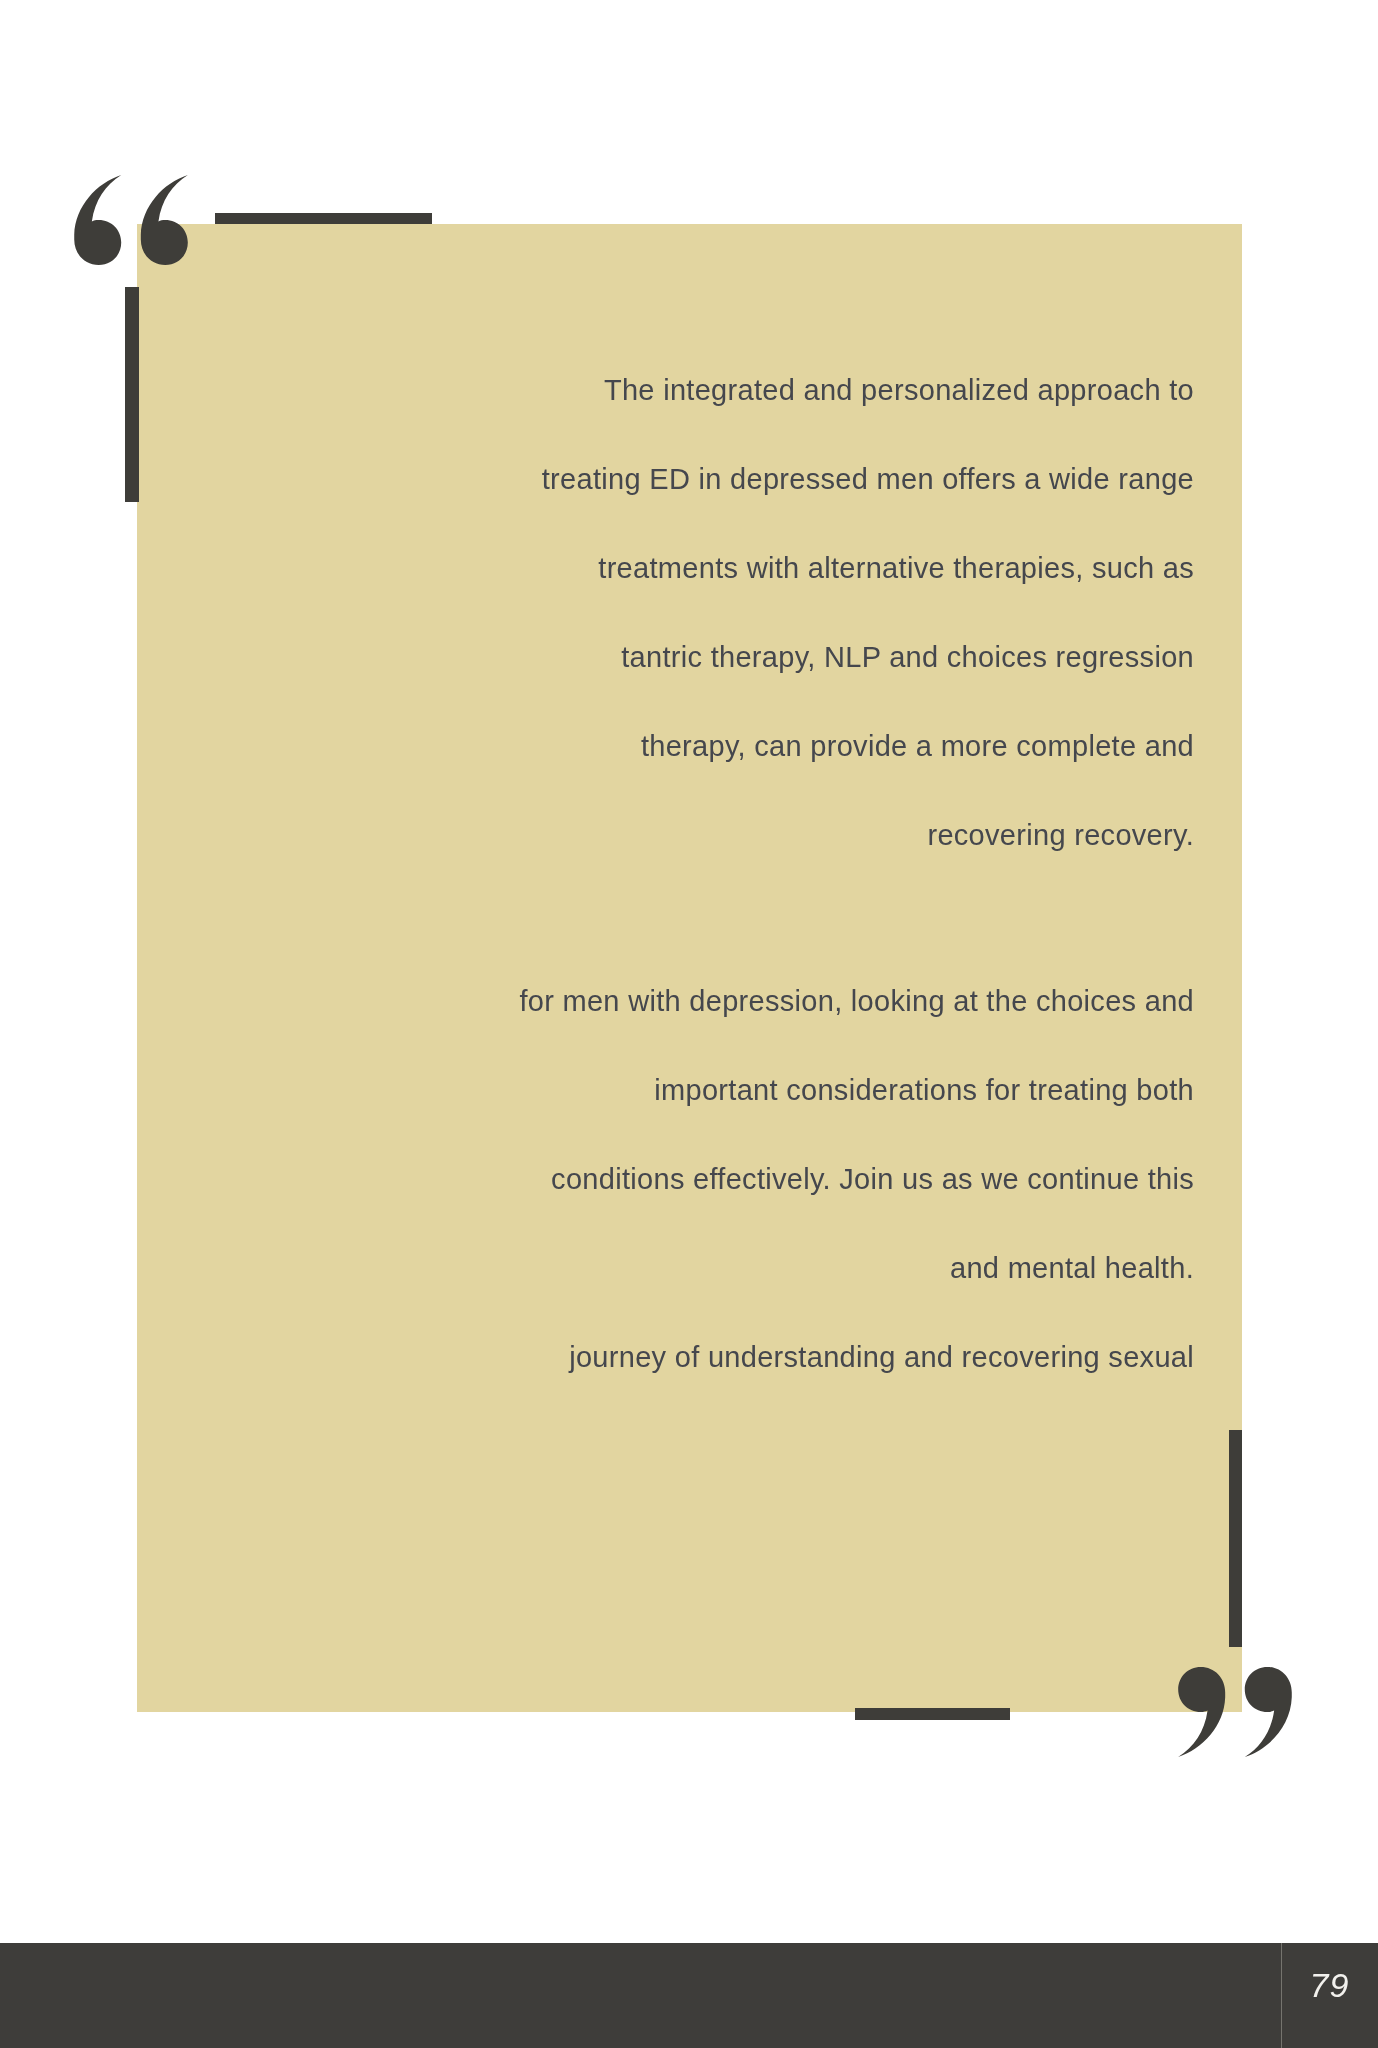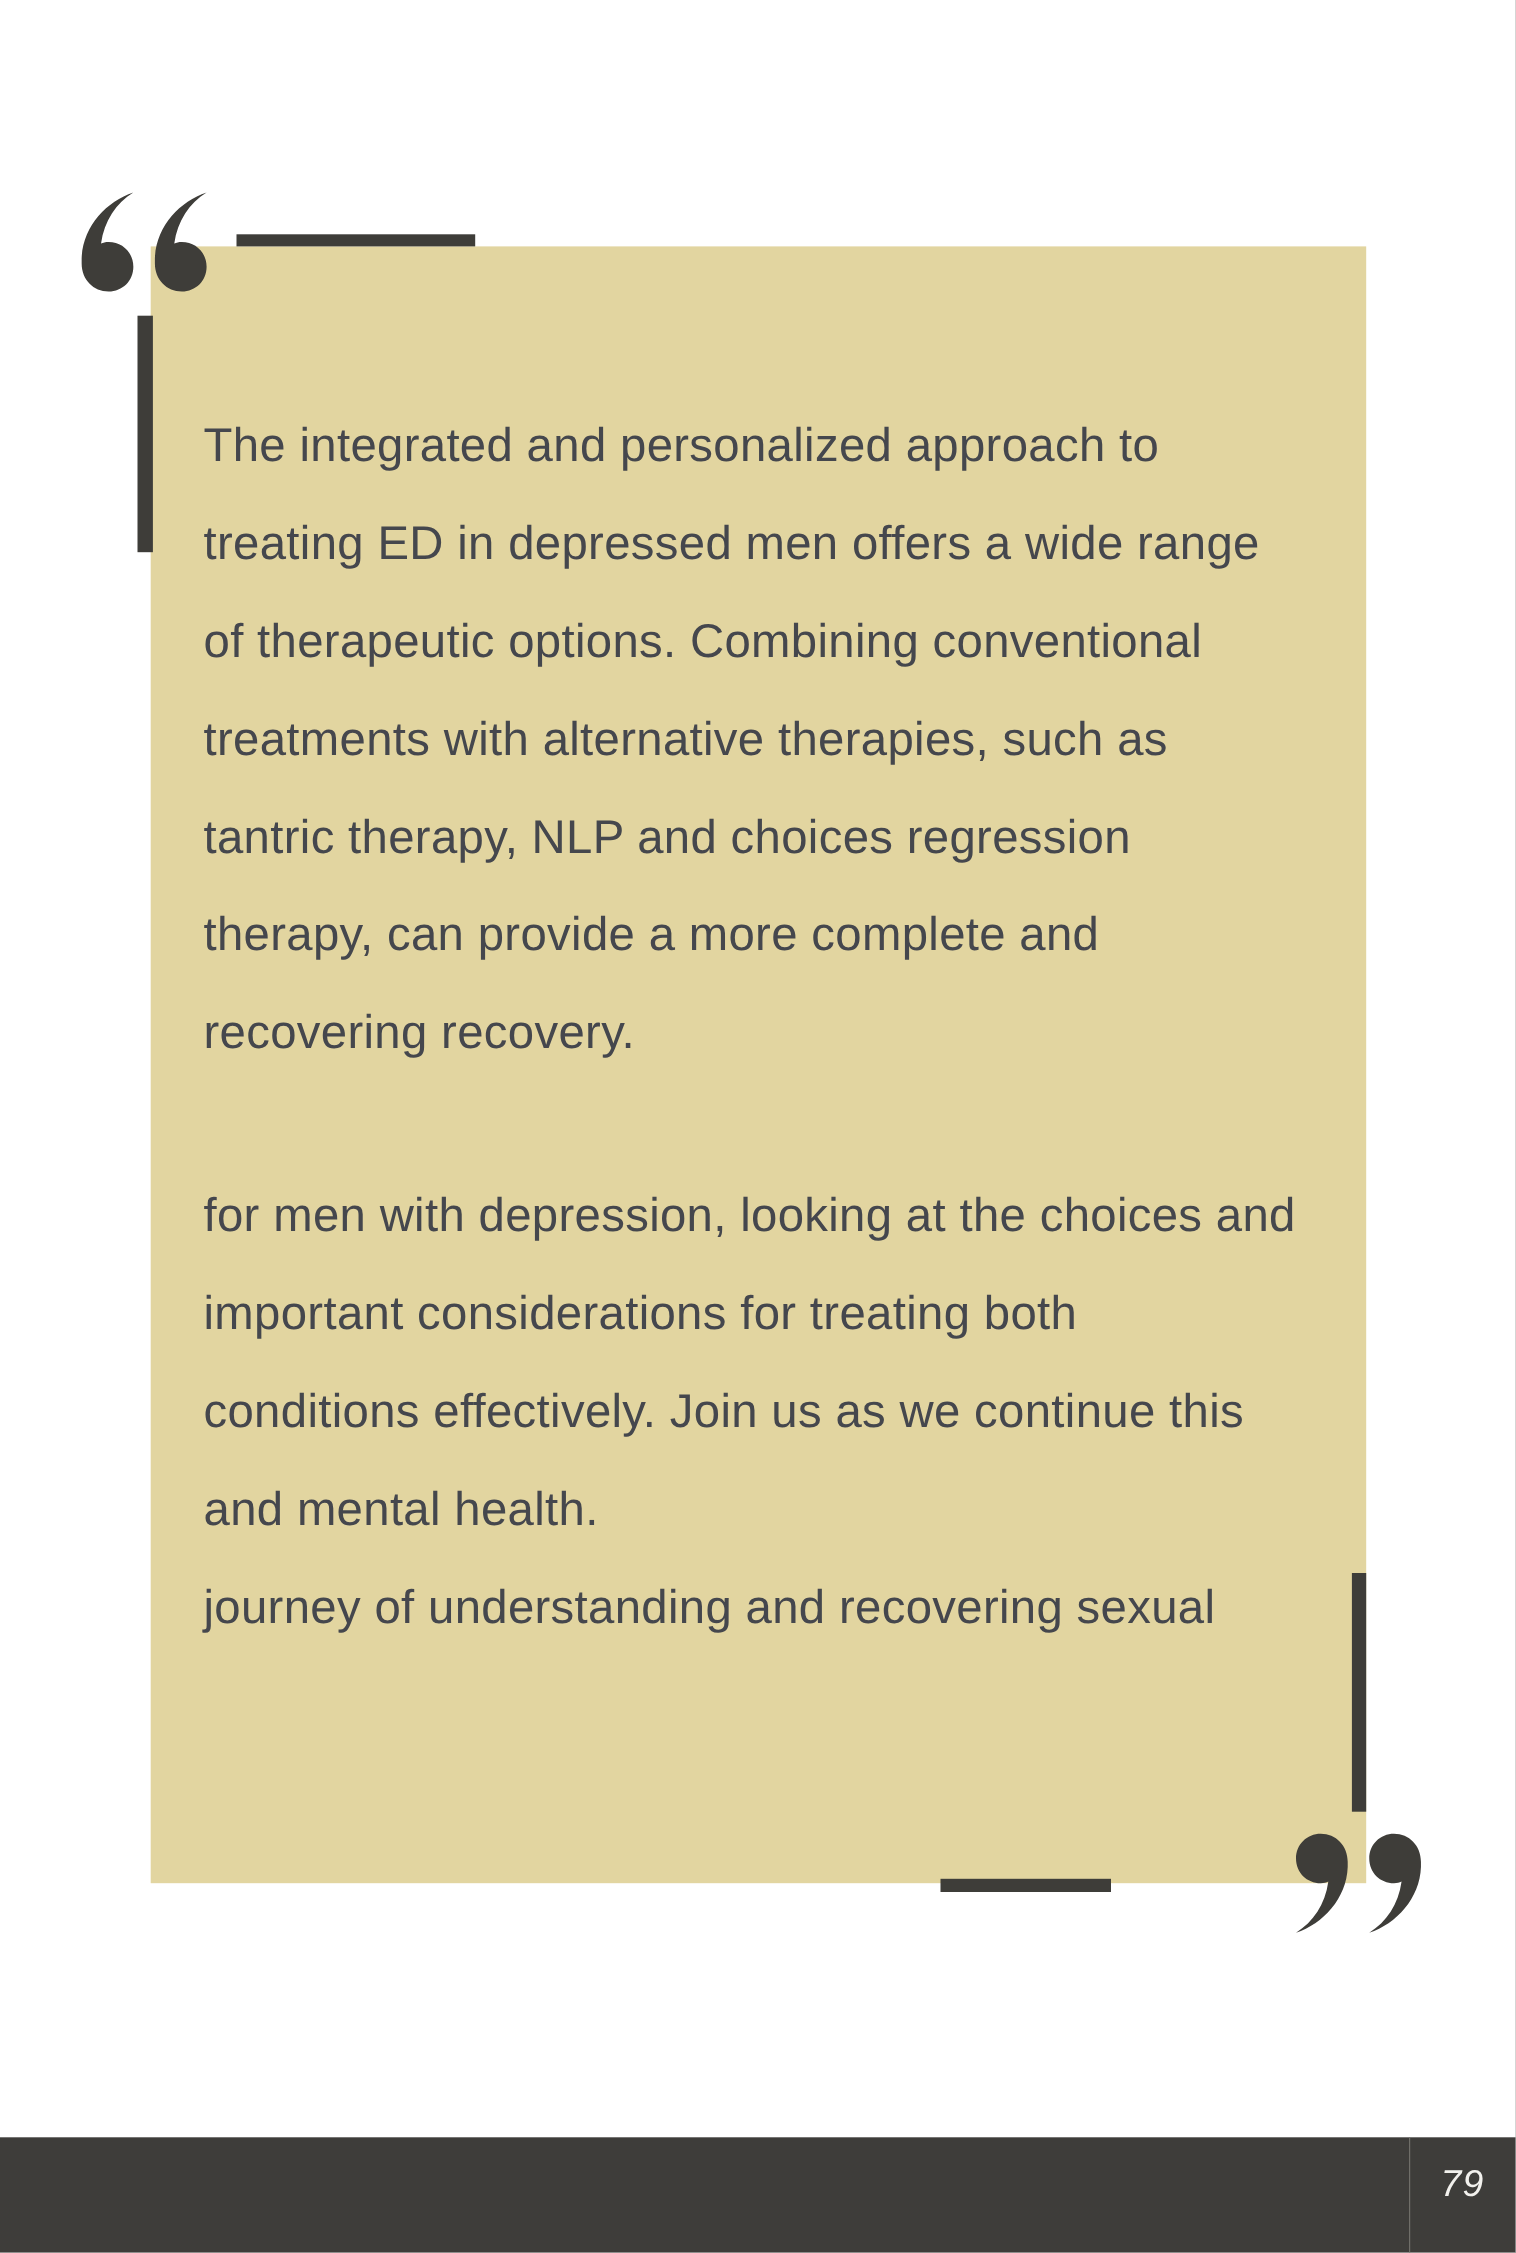--- a/index.html
+++ b/index.html
@@ -29,26 +29,26 @@
   .bar-top{left:215px;top:213px;width:217px;height:11px;}
   .bar-left{left:125px;top:287px;width:14px;height:215px;}
   .bar-right{left:1229px;top:1430px;width:13px;height:217px;}
   .bar-bottom{left:855px;top:1708px;width:155px;height:12px;}
   .quote-mark{position:absolute;width:124px;height:94px;}
   .quote-open{left:70px;top:172px;}
   .quote-close{left:1172px;top:1666px;transform:rotate(180deg);}
   .quote-mark svg{display:block;width:100%;height:100%;}
   .quote-text{
     position:absolute;
-    left:185px;top:361px;
+    left:185px;top:346px;
     width:1009px;
     color:var(--body-text);
-    font-size:43px;
+    font-size:29px;
     line-height:89px;
-    text-align:left;
+    text-align:right;
     letter-spacing:0.3px;
   }
   .quote-paragraph + .quote-paragraph{margin-top:77px;}
   .footer{
     position:absolute;
     left:0;top:1943px;
     width:1378px;height:105px;
     background:var(--footer-bg);
   }
   .footer-divider{
@@ -96,21 +96,20 @@
         <path d="M 52 3 C 27 11, 5 35, 4 64 C 4 66, 4 67, 4 69 C 4 84, 15 95, 29 95 C 42 95, 52 85, 52 72 C 52 59, 42 49, 29 49 C 26 49, 24 49.5, 22 50.5 C 25 29, 36 13, 52 3 Z"></path>
         <path transform="translate(68,0)" d="M 52 3 C 27 11, 5 35, 4 64 C 4 66, 4 67, 4 69 C 4 84, 15 95, 29 95 C 42 95, 52 85, 52 72 C 52 59, 42 49, 29 49 C 26 49, 24 49.5, 22 50.5 C 25 29, 36 13, 52 3 Z"></path>
       </g>
     </svg>
   </div>
 
   <div class="quote-text">
     <div class="quote-paragraph">
         <div>The integrated and personalized approach to</div>
         <div>treating ED in depressed men offers a wide range</div>
-        <div>of therapeutic options. Combining conventional</div>
         <div>treatments with alternative therapies, such as</div>
         <div>tantric therapy, NLP and choices regression</div>
         <div>therapy, can provide a more complete and</div>
         <div>recovering recovery.</div>
       </div>
     <div class="quote-paragraph">
         <div>for men with depression, looking at the choices and</div>
         <div>important considerations for treating both</div>
         <div>conditions effectively. Join us as we continue this</div>
         <div>and mental health.</div>

